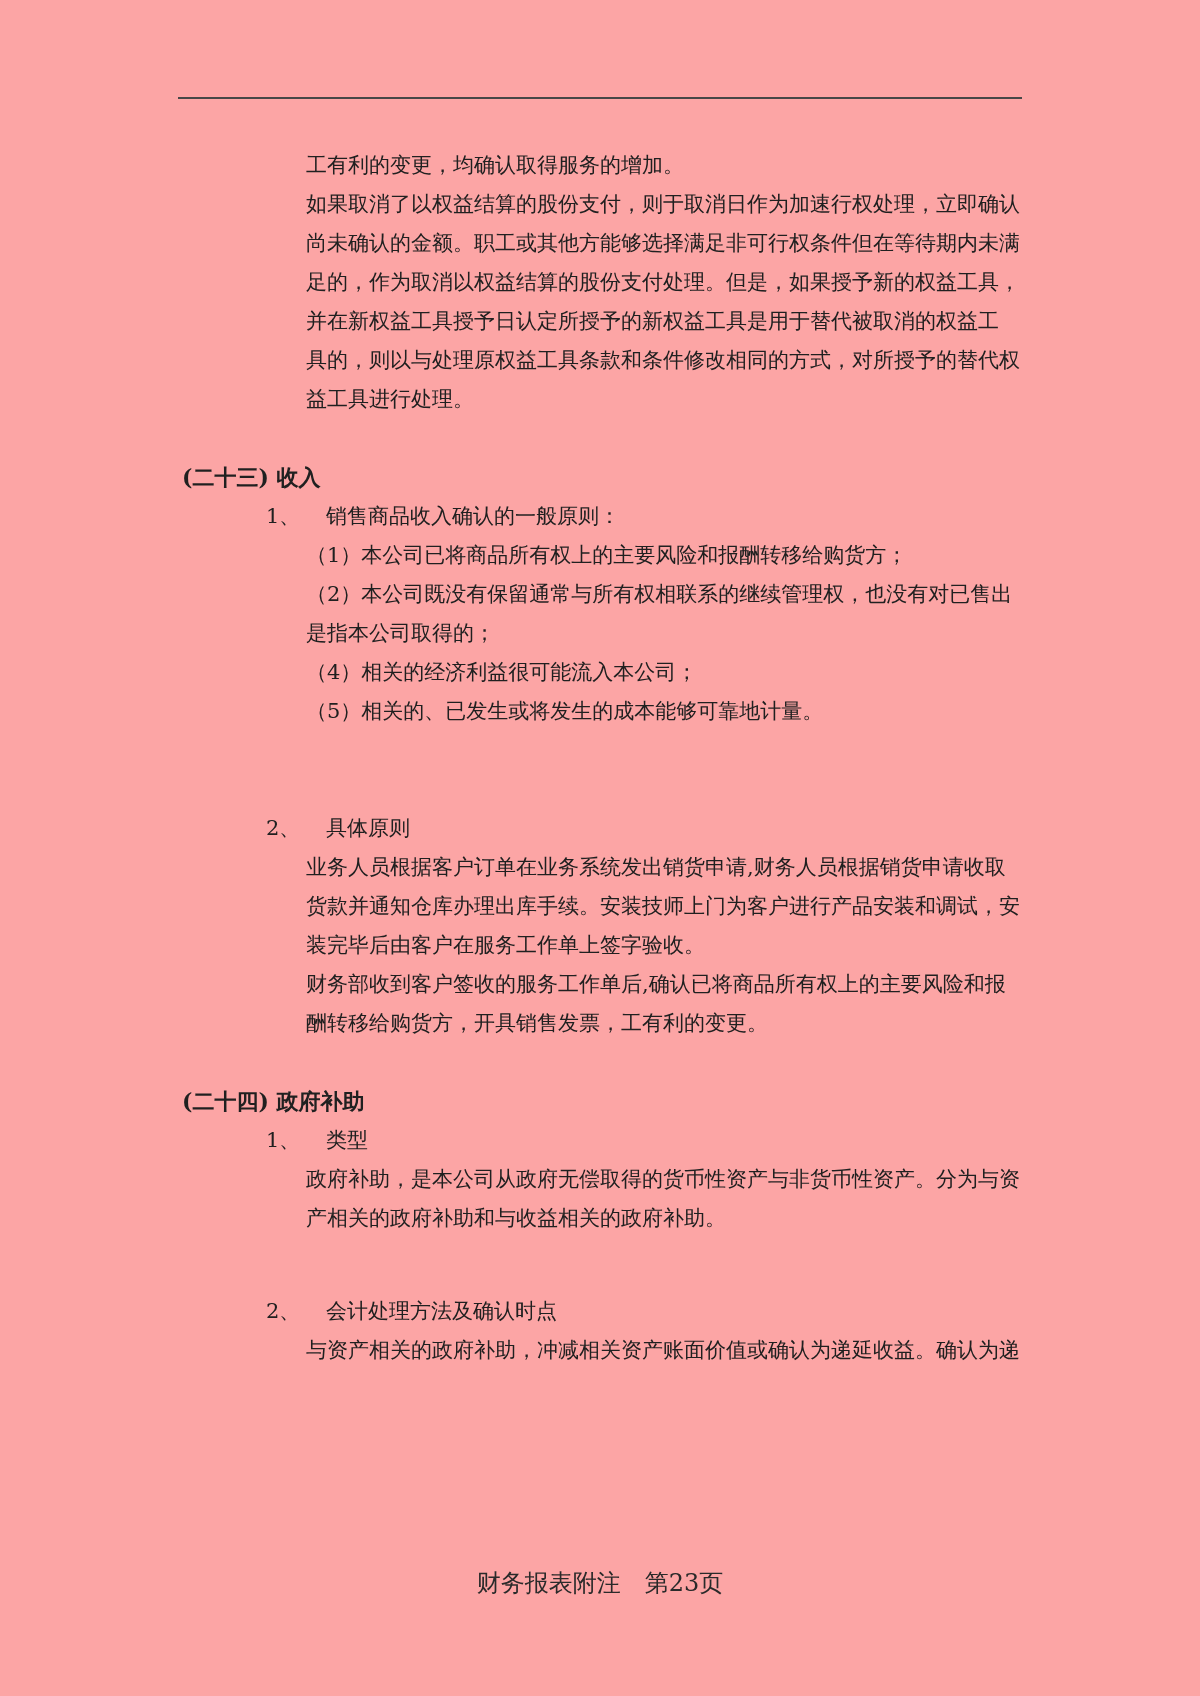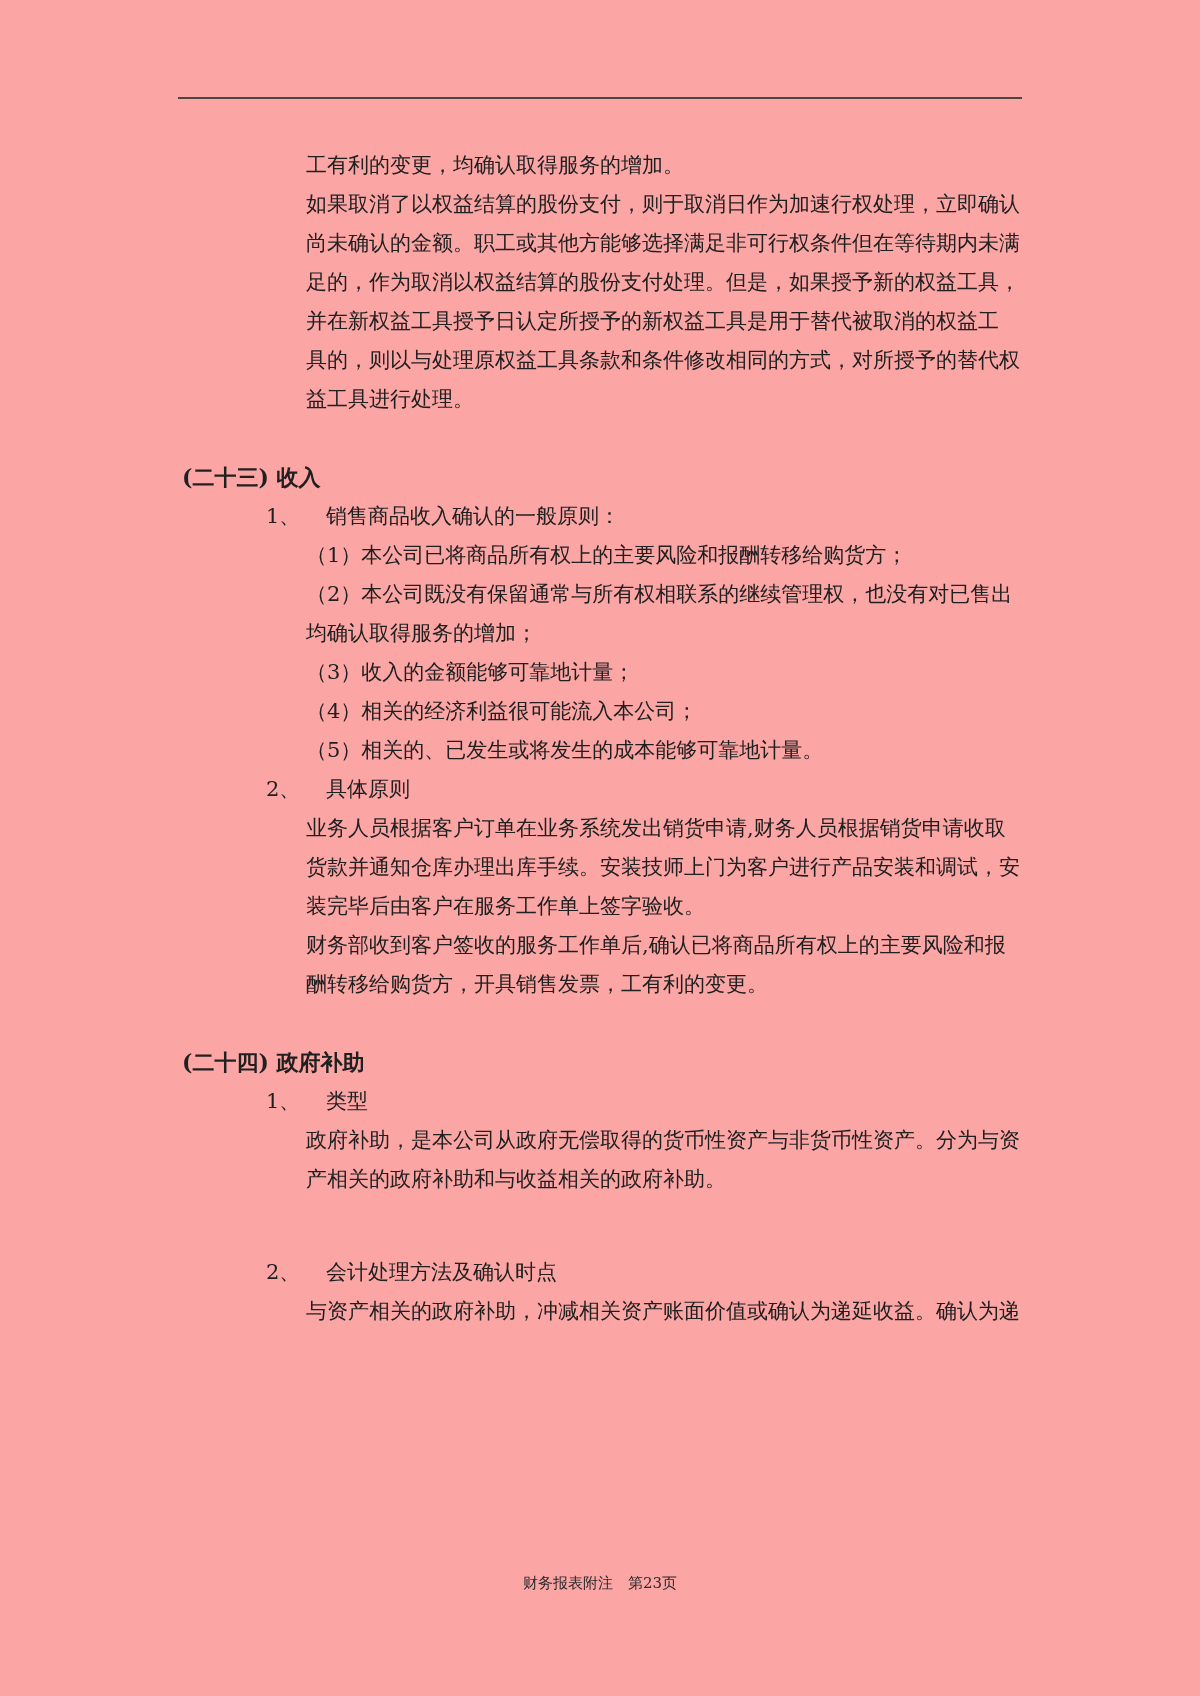--- a/index.html
+++ b/index.html
@@ -47,29 +47,29 @@
   .num-item {
     margin-left: 86px;
     font-weight: 400;
     white-space: nowrap;
   }
   .num-item .num {
     display: inline-block;
     width: 60px;
   }
   .gap1 { margin-top: 39px; }
-  .gap2 { }
+  .gap2 { margin-top: 78px; }
   .gap15 { margin-top: 54px; }
   .footer {
     position: absolute;
     left: 0;
     top: 1568px;
     width: 1200px;
     text-align: center;
-    font-size: 15px;
+    font-size: 24px;
     line-height: 30px;
     color: #2a2a2a;
     white-space: nowrap;
   }
 </style>
 </head>
 <body>
 
 <div class="page">
 
@@ -94,24 +94,21 @@
 
     <div class="num-item">
       <span class="num">1、</span><span>销售商品收入确认的一般原则：</span>
     </div>
 
     <div class="para">
       <div class="line">（1）本公司已将商品所有权上的主要风险和报酬转移给购货方；</div>
     </div>
     <div class="para">
       <div class="line">（2）本公司既没有保留通常与所有权相联系的继续管理权，也没有对已售出</div>
-      <div class="line">均确认取得服务的增加；</div>
-    </div>
-    <div class="para">
-      <div class="line">（3）收入的金额能够可靠地计量；</div>
+      <div class="line">是指本公司取得的；</div>
     </div>
     <div class="para">
       <div class="line">（4）相关的经济利益很可能流入本公司；</div>
     </div>
     <div class="para">
       <div class="line">（5）相关的、已发生或将发生的成本能够可靠地计量。</div>
     </div>
 
     <div class="num-item gap2">
       <span class="num">2、</span><span>具体原则</span>

